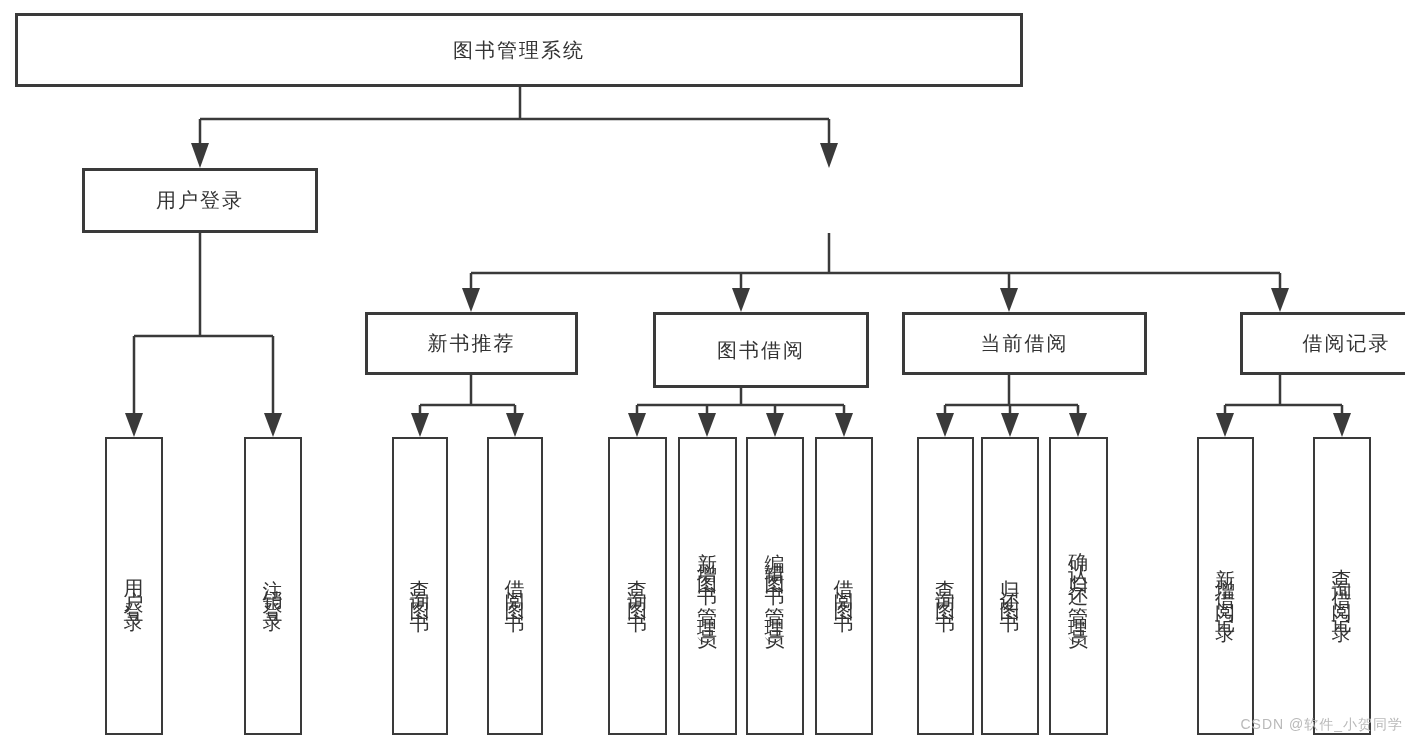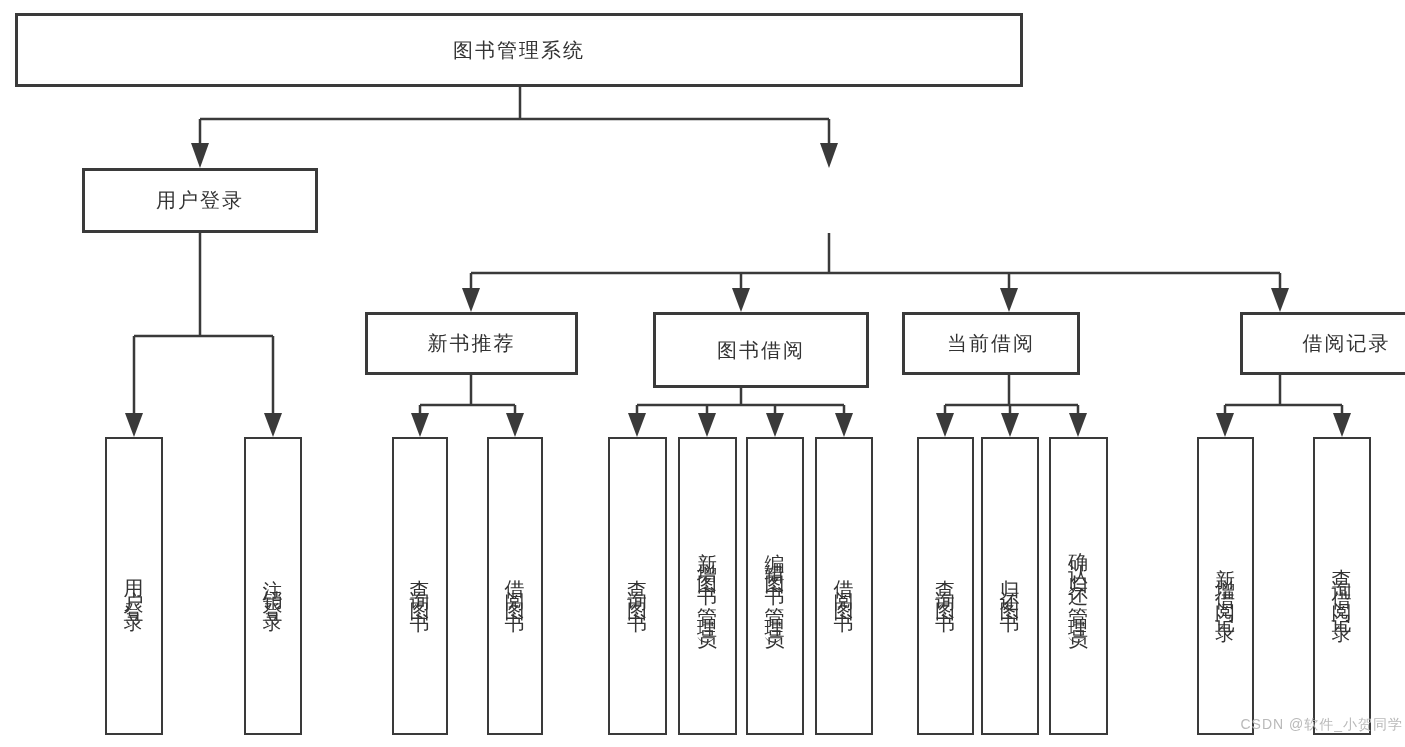--- a/index.html
+++ b/index.html
@@ -109,21 +109,21 @@
   <div class="hbox" style="left:82px; top:168px; width:236px; height:65px;">
     <span>用户登录</span>
   </div>
 
   <div class="hbox" style="left:365px; top:312px; width:213px; height:63px;">
     <span>新书推荐</span>
   </div>
   <div class="hbox" style="left:633px; top:312px; width:216px; height:76px;margin-left:20px;">
     <span>图书借阅</span>
   </div>
-  <div class="hbox" style="left:902px; top:312px; width:178px; height:63px;">
+  <div class="hbox" style="left:902px; top:312px; width:245px; height:63px;">
     <span>当前借阅</span>
   </div>
   <div class="hbox" style="left:1240px; top:312px; width:213px; height:63px;">
     <span>借阅记录</span>
   </div>
 
   <div class="vbox" style="left:105px; width:58px;">
     <span>用户登录</span>
   </div>
   <div class="vbox" style="left:244px; width:58px;">

